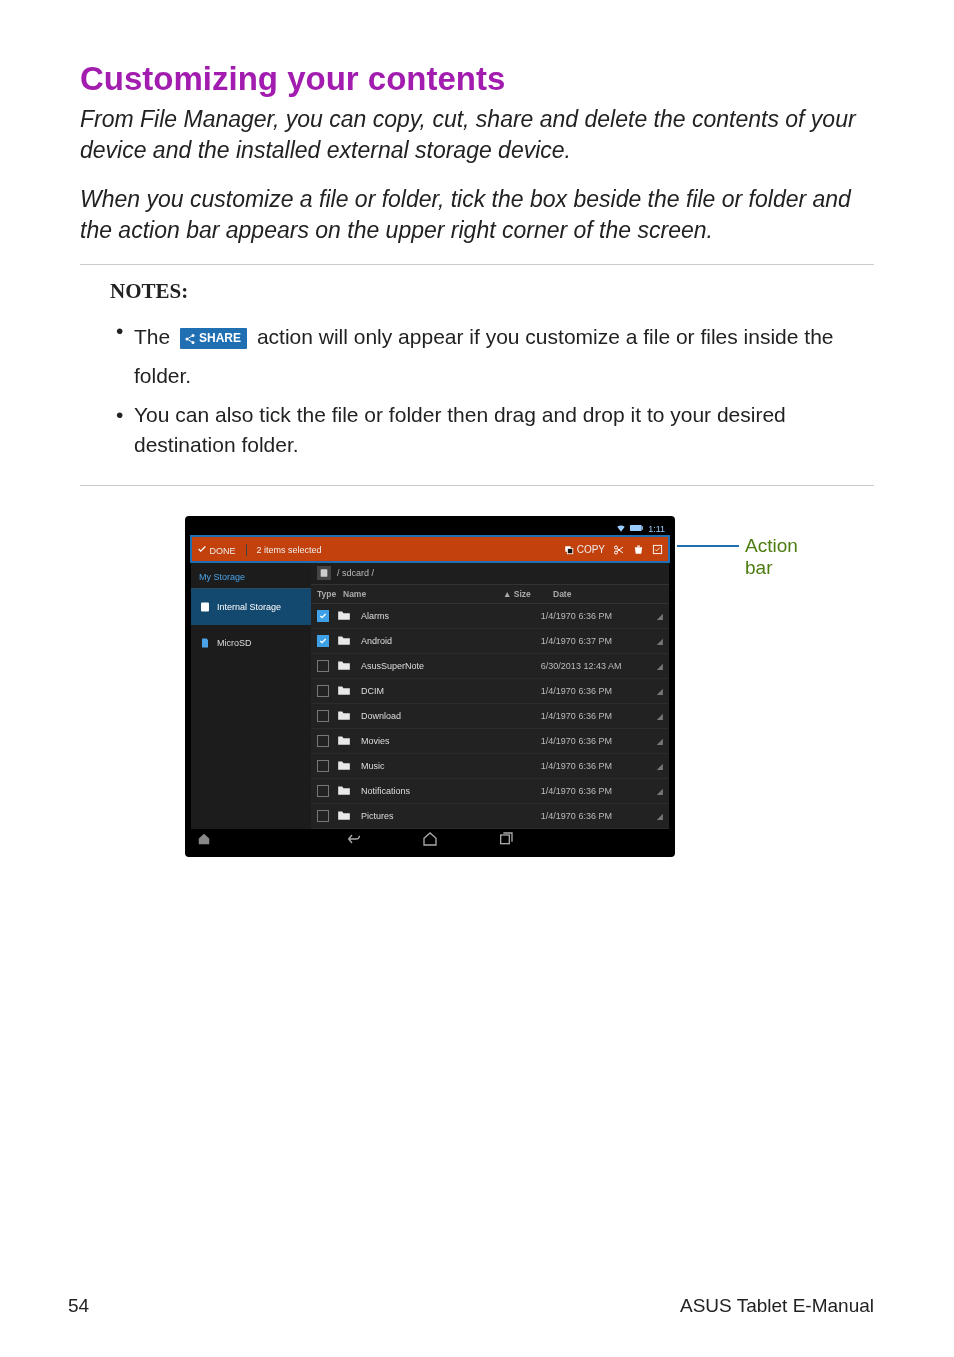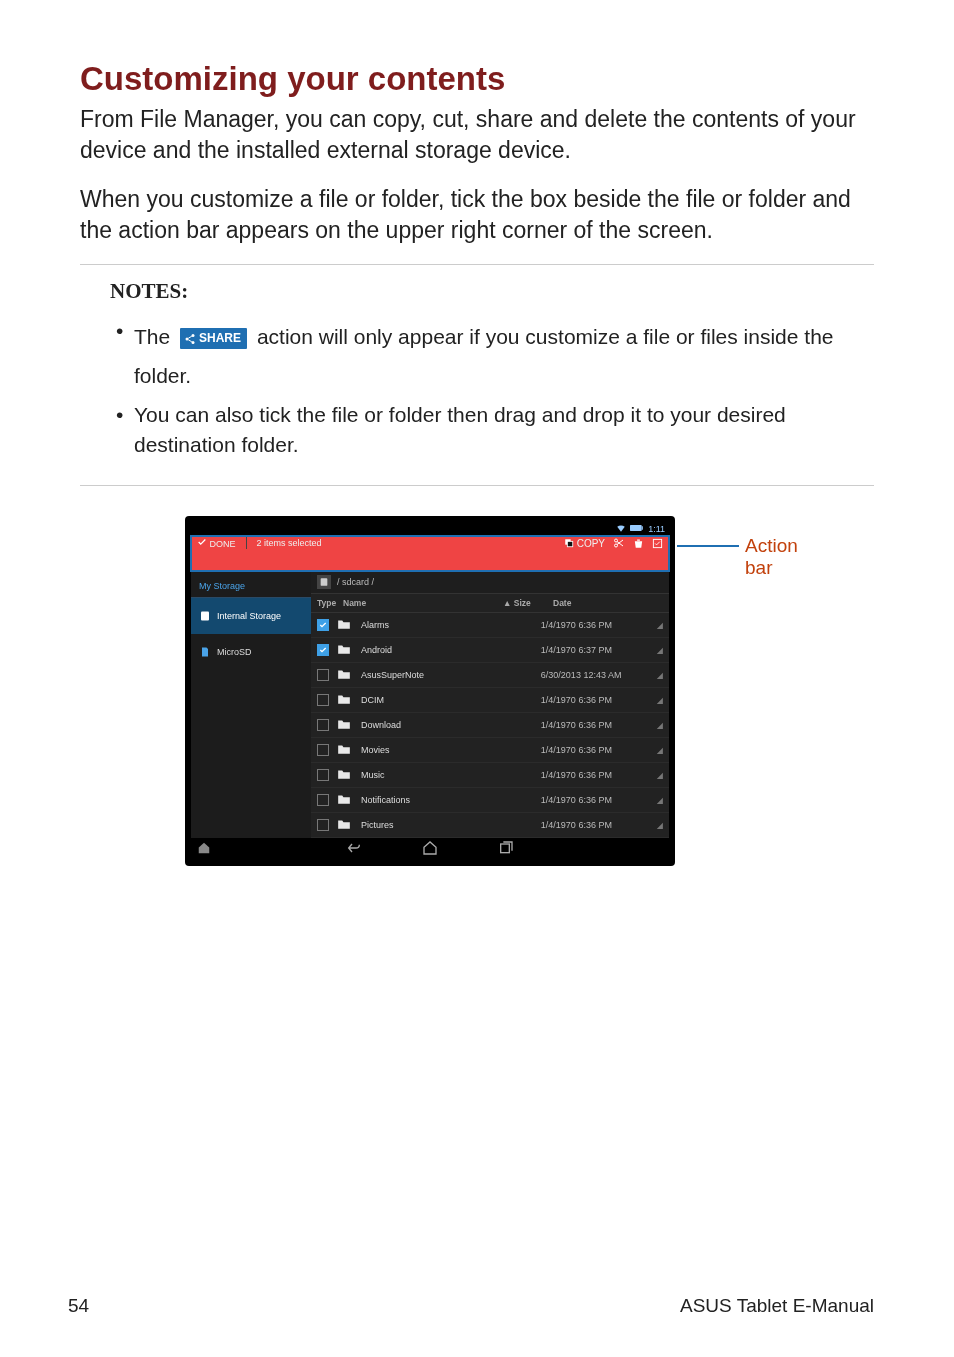--- a/index.html
+++ b/index.html
@@ -1,30 +1,30 @@
 <!DOCTYPE html>
 <html><head>
 <meta charset="utf-8">
 <style>
   * { box-sizing: border-box; margin: 0; padding: 0; }
   html, body { width: 954px; height: 1357px; font-family: "Segoe UI", Arial, sans-serif; background: #fff; color: #222; }
   .page { width: 954px; height: 1357px; position: relative; padding: 60px 80px 50px 80px; }
-  .heading { color: #7f1d1d; font-size: 33px; font-weight: 700; margin-bottom: 6px; }
-  .para { font-size: 23px; line-height: 1.35; margin-bottom: 18px; }
+  .heading { color: #a21caf; font-size: 33px; font-weight: 700; margin-bottom: 6px; }
+  .para { font-size: 23px; line-height: 1.35; margin-bottom: 18px; font-style: italic; }
   .notes-wrap { border-top: 1px solid #ccc; border-bottom: 1px solid #ccc; padding: 14px 0 16px 30px; margin-top: 8px; margin-bottom: 30px; }
   .notes-title { font-weight: 700; font-size: 21px; margin-bottom: 12px; font-family: Liberation Serif, serif; }
   .note-row { display: flex; font-size: 21px; line-height: 1.4; margin: 8px 0 10px 6px; align-items: flex-start; }
   .bullet { width: 18px; flex: 0 0 18px; }
   .inline-btn { display: inline-flex; align-items: center; background: #1f6fb2; color: #fff; font-size: 12px; font-weight: 600; padding: 2px 6px 2px 4px; vertical-align: middle; margin: 12px 4px; border-radius: 1px; }
   .inline-btn svg { margin-right: 3px; }
   .figure-zone { position: relative; width: 640px; margin: 0 auto; }
   .device { width: 490px; background: #000; border-radius: 4px; padding: 6px; margin-left: 28px; font-size: 9px; color: #ccc; }
   .statusbar { display:flex; justify-content:flex-end; align-items:center; height:14px; background:#000; padding:0 4px; gap:4px; }
   .status-icon { font-size:9px; color:#9cf; }
-  .selbar { height: 35px; display: flex; align-items: flex-start; background: #ef4444; border-top:1px solid #222; }
+  .selbar { height: 26px; display: flex; align-items: center; background: #c2410c; border-top:1px solid #222; }
   .selbar-left { display:flex; align-items:center; gap:6px; padding-left:6px; color:#eee; font-size:9px; }
   .selbar-left .div { width:1px; height:12px; background:#444; margin:0 4px; }
   .selbar-right { margin-left:auto; display:flex; align-items:center; gap:8px; padding-right:6px; }
   .actbtn { display:flex; align-items:center; gap:3px; color:#eee; font-size:10px; }
   .body-split { display:flex; background:#1a1a1a; }
   .side { width:120px; background:#1c1c1c; padding:6px 0; }
   .side-title { color:#4aa3e8; font-size:9px; padding:4px 8px 6px; border-bottom:1px solid #2a4a66; }
   .side-item { display:flex; align-items:center; gap:6px; padding:12px 8px; font-size:9px; color:#ddd; }
   .side-item.active { background:#13496f; color:#fff; }
   .main { flex:1; background:#222; }
@@ -35,21 +35,21 @@
   .frow { display:flex; align-items:center; font-size:9px; color:#ddd; padding:5px 6px; border-bottom:1px solid #2b2b2b; }
   .frow .chk { width:12px; height:12px; border:1px solid #777; margin-right:8px; display:inline-flex; align-items:center; justify-content:center; }
   .frow .chk.on { background:#3ea0e6; border-color:#3ea0e6; }
   .frow .fico { width:14px; margin-right:10px; }
   .frow .fname { flex:1; }
   .frow .fdate { width:110px; color:#bbb; }
   .frow .tri { font-size:8px; color:#777; padding-left:6px; }
   .navbar { height:22px; background:#000; display:flex; align-items:center; justify-content:center; gap:60px; color:#888; }
   .corner-home { position:absolute; left:6px; bottom:2px; color:#888; font-size:12px; }
   .callout-line { position:absolute; top:29px; left:520px; width:62px; height:2px; background:#1f6fb2; }
-  .callout-text { position:absolute; top:19px; left:588px; font-size:19px; color:#c2410c; }
+  .callout-text { position:absolute; top:19px; left:588px; font-size:19px; color:#4d7c0f; }
   .footer { position:absolute; left:68px; right:80px; bottom:40px; display:flex; align-items:center; justify-content:space-between; font-size:19px; }
 </style>
 </head>
 <body>
 
 <div class="page">
   <h1 class="heading">Customizing your contents</h1>
   <p class="para">From File Manager, you can copy, cut, share and delete the contents of your device and the installed external storage device.</p>
   <p class="para">When you customize a file or folder, tick the box beside the file or folder and the action bar appears on the upper right corner of the screen.</p>
 

